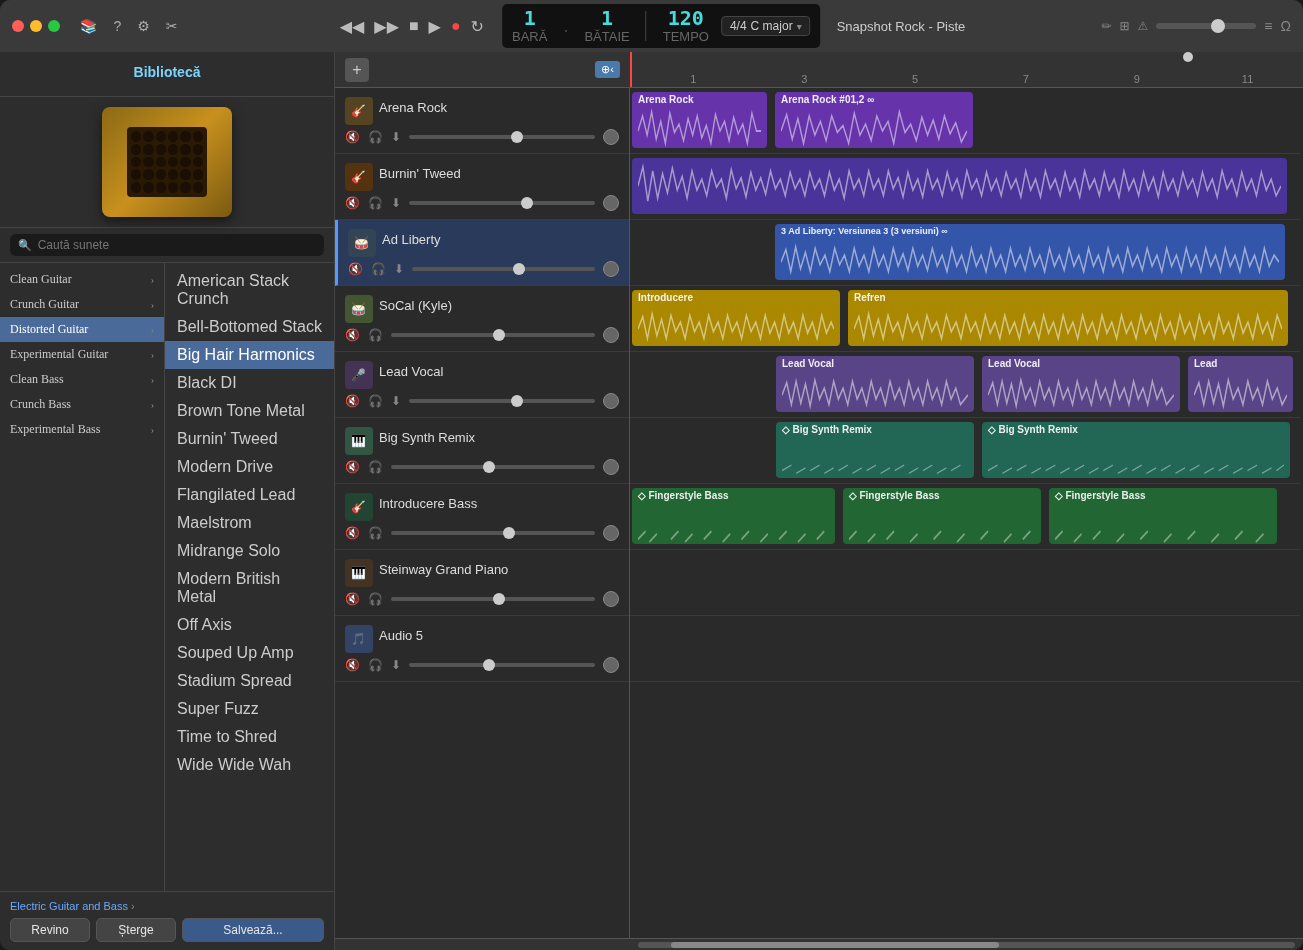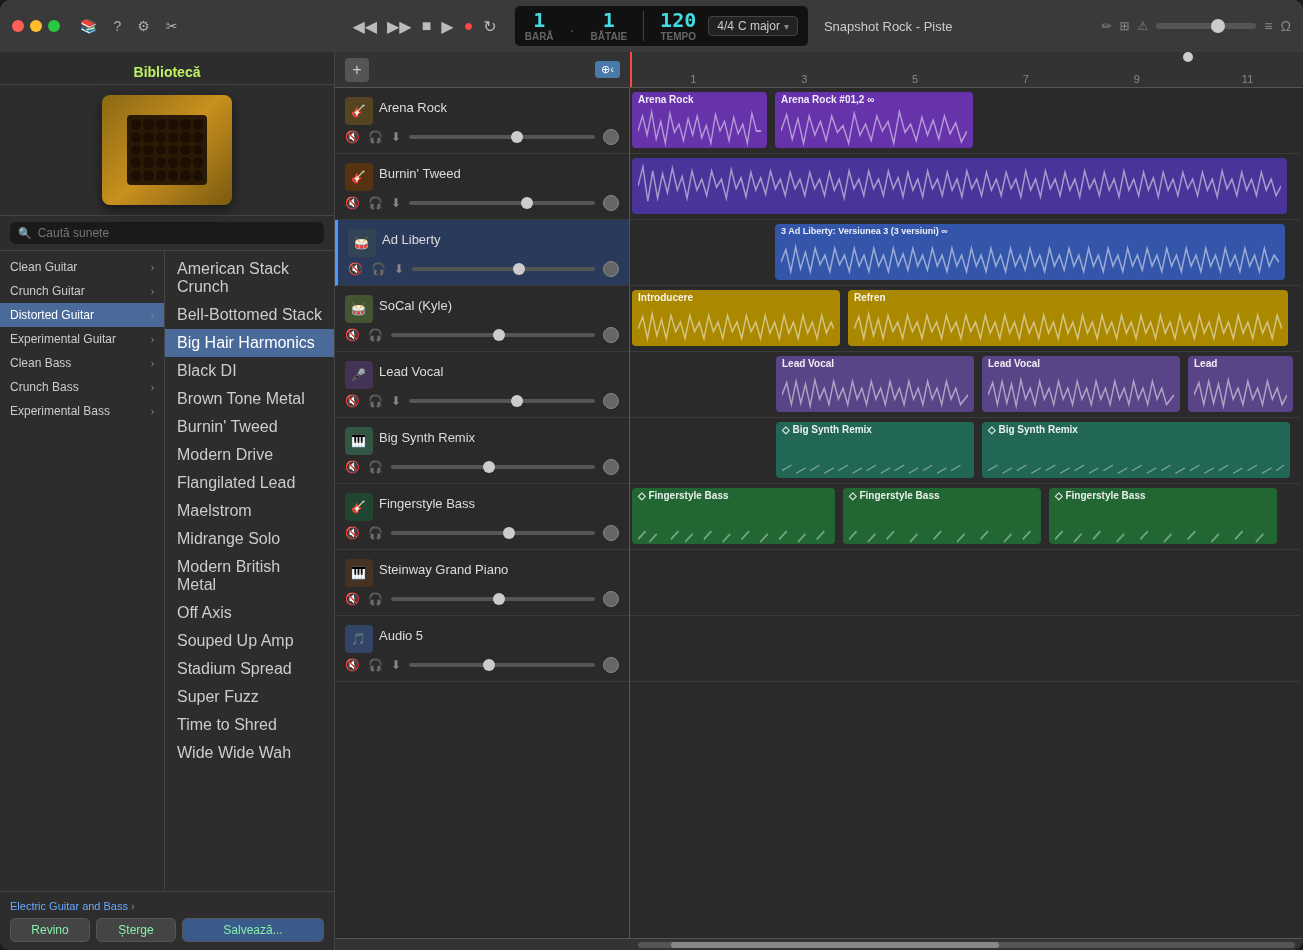--- a/index.html
+++ b/index.html
@@ -113,24 +113,23 @@
     .lcd-value {
       color: #4dd;
       font-size: 20px;
       font-weight: bold;
       font-family: monospace;
       line-height: 1;
     }
 
     .lcd-label {
       color: #666;
-      font-size: 10px;
+      font-size: 13px;
       text-transform: uppercase;
       margin-top: 1px;
-      font-weight: bold;
     }
 
     .lcd-divider {
       color: #444;
       font-size: 18px;
       margin: 0 4px;
     }
 
     .time-sig-box {
       background: #222;
@@ -183,25 +182,25 @@
     .library-panel {
       width: 335px;
       background: #2d2d2d;
       flex-shrink: 0;
       display: flex;
       flex-direction: column;
       border-right: 1px solid #444;
     }
 
     .library-header {
-      padding: 12px 16px 4px;
+      padding: 12px 16px 16px;
       text-align: center;
       font-size: 14px;
       font-weight: 600;
-      color: #bef264;
+      color: #7dd3fc;
       border-bottom: 1px solid #444;
     }
 
     .amp-image {
       display: flex;
       justify-content: center;
       padding: 10px 16px;
       border-bottom: 1px solid #444;
     }
 
@@ -266,20 +265,21 @@
       display: flex;
       flex: 1;
       overflow: hidden;
     }
 
     .category-list {
       width: 165px;
       border-right: 1px solid #444;
       overflow-y: auto;
       padding: 4px 0;
+      font-family: Liberation Serif, serif;
     }
 
     .subcategory-list {
       flex: 1;
       overflow-y: auto;
       padding: 4px 0;
     }
 
     .cat-item {
       padding: 5px 10px;
@@ -328,21 +328,21 @@
       display: flex;
       gap: 6px;
     }
 
     .footer-btn {
       flex: 1;
       padding: 4px 8px;
       background: #444;
       border: 1px solid #555;
       border-radius: 5px;
-      color: #86efac;
+      color: #e5e5e5;
       font-size: 12px;
       cursor: pointer;
       text-align: center;
     }
 
     .footer-btn.primary { flex: 2; background: #3a5a8a; }
 
     
     .tracks-panel {
       width: 295px;
@@ -881,21 +881,21 @@
                 <div class="track-fader">
                   <div class="track-fader-thumb" style="left:45%;"></div>
                 </div>
                 <div class="track-vol-knob"></div>
               </div>
             </div>
 
             <div class="track-item">
               <div style="display:flex;align-items:center;gap:6px;margin-bottom:4px;">
                 <div class="track-icon-img" style="background:#224433;font-size:12px;">🎸</div>
-                <span class="track-name">Fingerstyle Bass</span>
+                <span class="track-name">Introducere Bass</span>
               </div>
               <div class="track-controls">
                 <span class="track-icon">🔇</span>
                 <span class="track-icon">🎧</span>
                 <div class="track-fader">
                   <div class="track-fader-thumb" style="left:55%;"></div>
                 </div>
                 <div class="track-vol-knob"></div>
               </div>
             </div>

